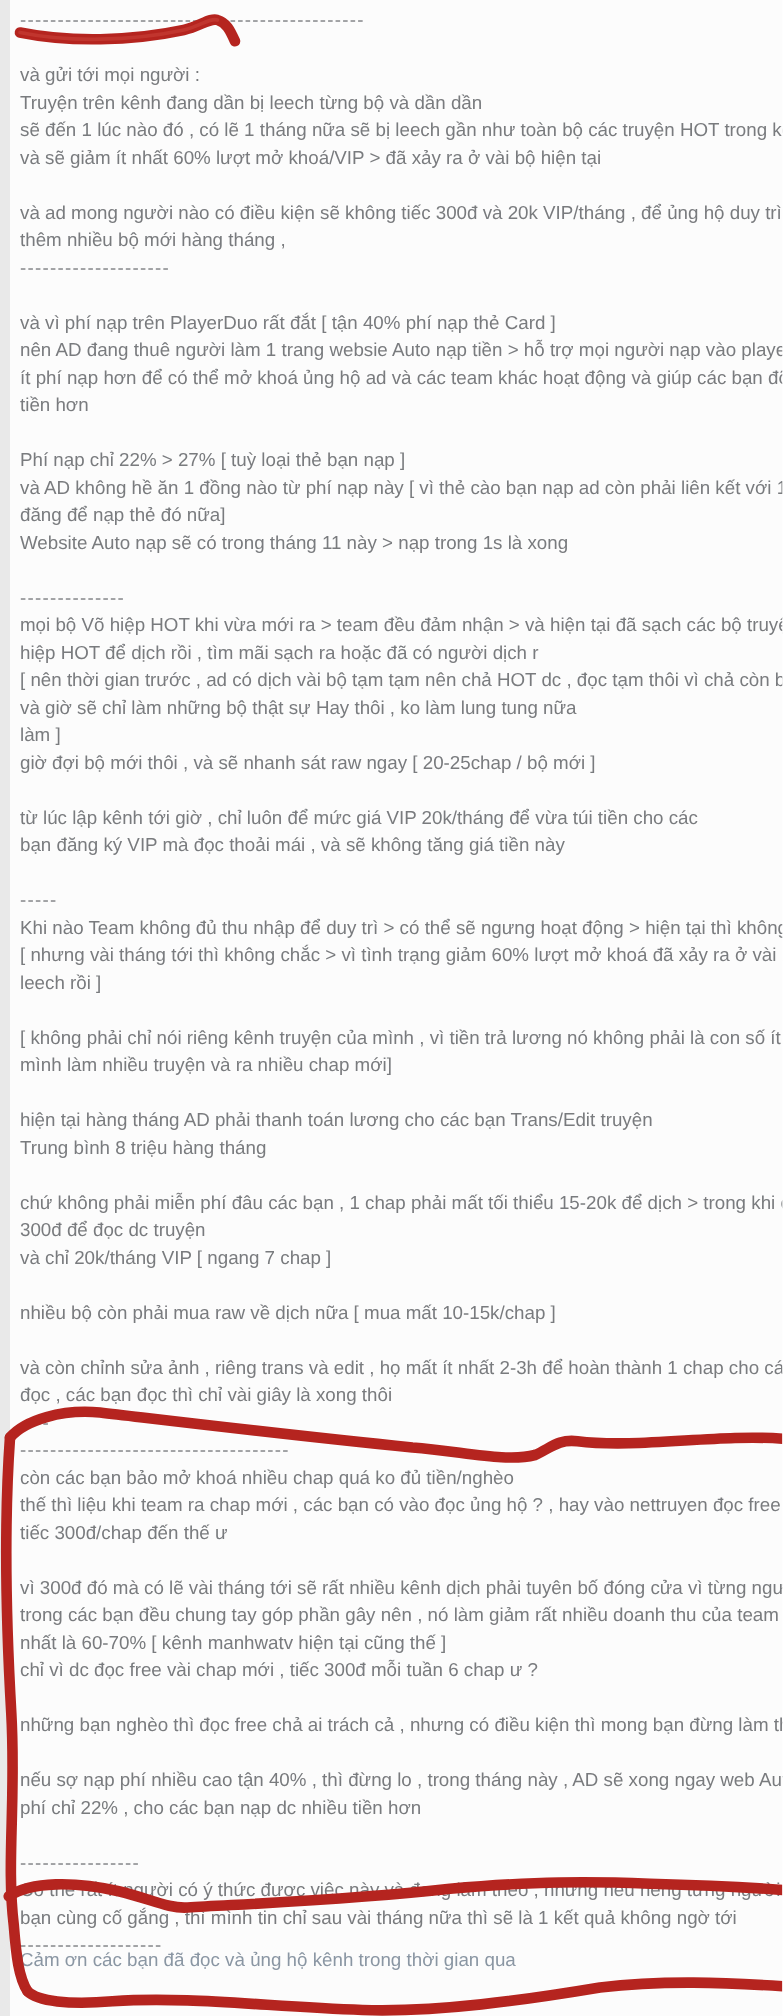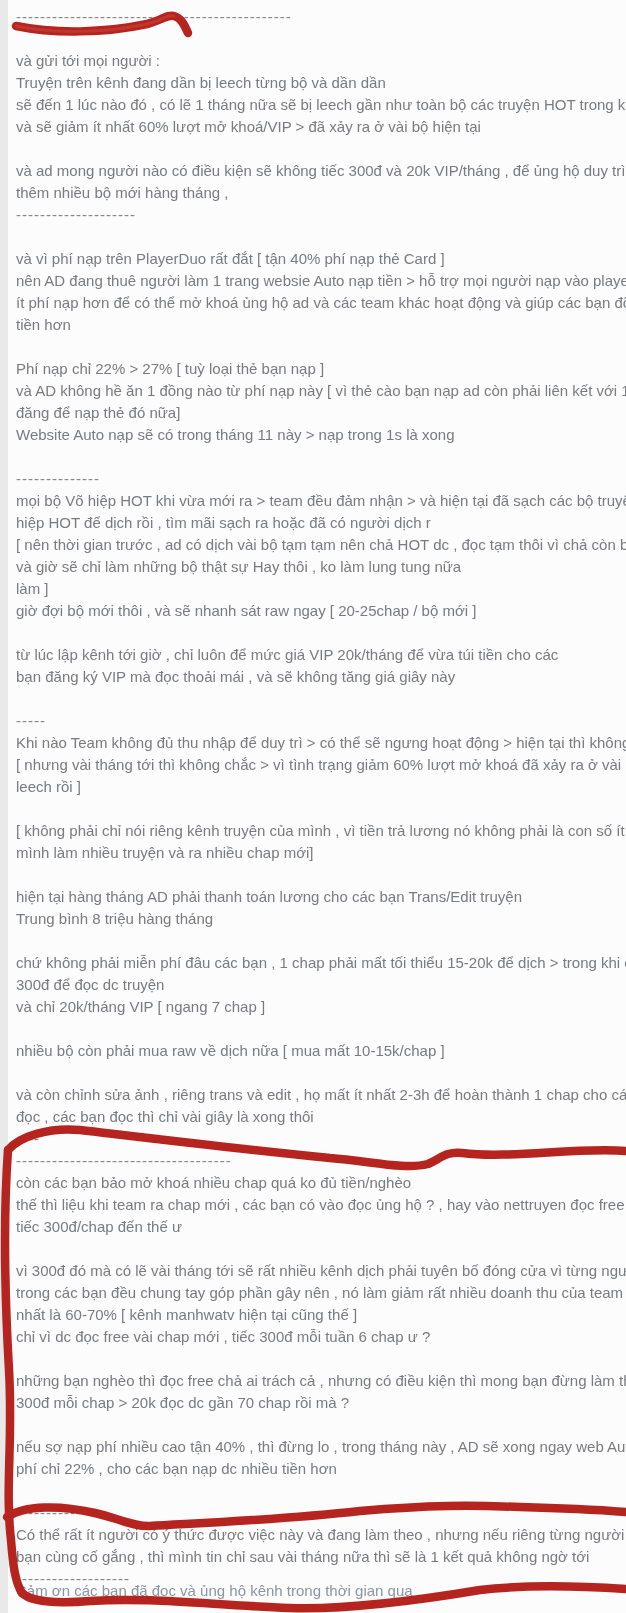--- a/index.html
+++ b/index.html
@@ -71,21 +71,21 @@
       <div class="line"></div>
       <div class="line dashes">--------------</div>
       <div class="line">mọi bộ Võ hiệp HOT khi vừa mới ra &gt; team đều đảm nhận &gt; và hiện tại đã sạch các bộ truyện võ</div>
       <div class="line">hiệp HOT để dịch rồi , tìm mãi sạch ra hoặc đã có người dịch r</div>
       <div class="line">[ nên thời gian trước , ad có dịch vài bộ tạm tạm nên chả HOT dc , đọc tạm thôi vì chả còn bộ nào</div>
       <div class="line">và giờ sẽ chỉ làm những bộ thật sự Hay thôi , ko làm lung tung nữa</div>
       <div class="line">làm ]</div>
       <div class="line">giờ đợi bộ mới thôi , và sẽ nhanh sát raw ngay [ 20-25chap / bộ mới ]</div>
       <div class="line"></div>
       <div class="line">từ lúc lập kênh tới giờ , chỉ luôn để mức giá VIP 20k/tháng để vừa túi tiền cho các</div>
-      <div class="line">bạn đăng ký VIP mà đọc thoải mái , và sẽ không tăng giá giây này</div>
+      <div class="line">bạn đăng ký VIP mà đọc thoải mái , và sẽ không tăng giá tiền này</div>
       <div class="line"></div>
       <div class="line dashes">-----</div>
       <div class="line">Khi nào Team không đủ thu nhập để duy trì &gt; có thể sẽ ngưng hoạt động &gt; hiện tại thì không</div>
       <div class="line">[ nhưng vài tháng tới thì không chắc &gt; vì tình trạng giảm 60% lượt mở khoá đã xảy ra ở vài bộ bị</div>
       <div class="line">leech rồi ]</div>
       <div class="line"></div>
       <div class="line">[ không phải chỉ nói riêng kênh truyện của mình , vì tiền trả lương nó không phải là con số ít , vì</div>
       <div class="line">mình làm nhiều truyện và ra nhiều chap mới]</div>
       <div class="line"></div>
       <div class="line">hiện tại hàng tháng AD phải thanh toán lương cho các bạn Trans/Edit truyện</div>
@@ -104,21 +104,20 @@
       <div class="line">còn các bạn bảo mở khoá nhiều chap quá ko đủ tiền/nghèo</div>
       <div class="line">thế thì liệu khi team ra chap mới , các bạn có vào đọc ủng hộ ? , hay vào nettruyen đọc free ? ,</div>
       <div class="line">tiếc 300đ/chap đến thế ư</div>
       <div class="line"></div>
       <div class="line">vì 300đ đó mà có lẽ vài tháng tới sẽ rất nhiều kênh dịch phải tuyên bố đóng cửa vì từng người</div>
       <div class="line">trong các bạn đều chung tay góp phần gây nên , nó làm giảm rất nhiều doanh thu của team , ít</div>
       <div class="line">nhất là 60-70% [ kênh manhwatv hiện tại cũng thế ]</div>
       <div class="line">chỉ vì dc đọc free vài chap mới , tiếc 300đ mỗi tuần 6 chap ư ?</div>
       <div class="line"></div>
       <div class="line">những bạn nghèo thì đọc free chả ai trách cả , nhưng có điều kiện thì mong bạn đừng làm thế ,</div>
-      <div class="line">300đ mỗi chap &gt; 20k đọc dc gần 70 chap rồi mà ?</div>
       <div class="line"></div>
       <div class="line">nếu sợ nạp phí nhiều cao tận 40% , thì đừng lo , trong tháng này , AD sẽ xong ngay web Auto nạp</div>
       <div class="line">phí chỉ 22% , cho các bạn nạp dc nhiều tiền hơn</div>
       <div class="line"></div>
       <div class="line dashes">----------------</div>
       <div class="line">Có thể rất ít người có ý thức được việc này và đang làm theo , nhưng nếu riêng từng người các</div>
       <div class="line">bạn cùng cố gắng , thì mình tin chỉ sau vài tháng nữa thì sẽ là 1 kết quả không ngờ tới</div>
       <div class="line dashes">-------------------</div>
       <div class="line clipped">Cảm ơn các bạn đã đọc và ủng hộ kênh trong thời gian qua</div>
     </div>

